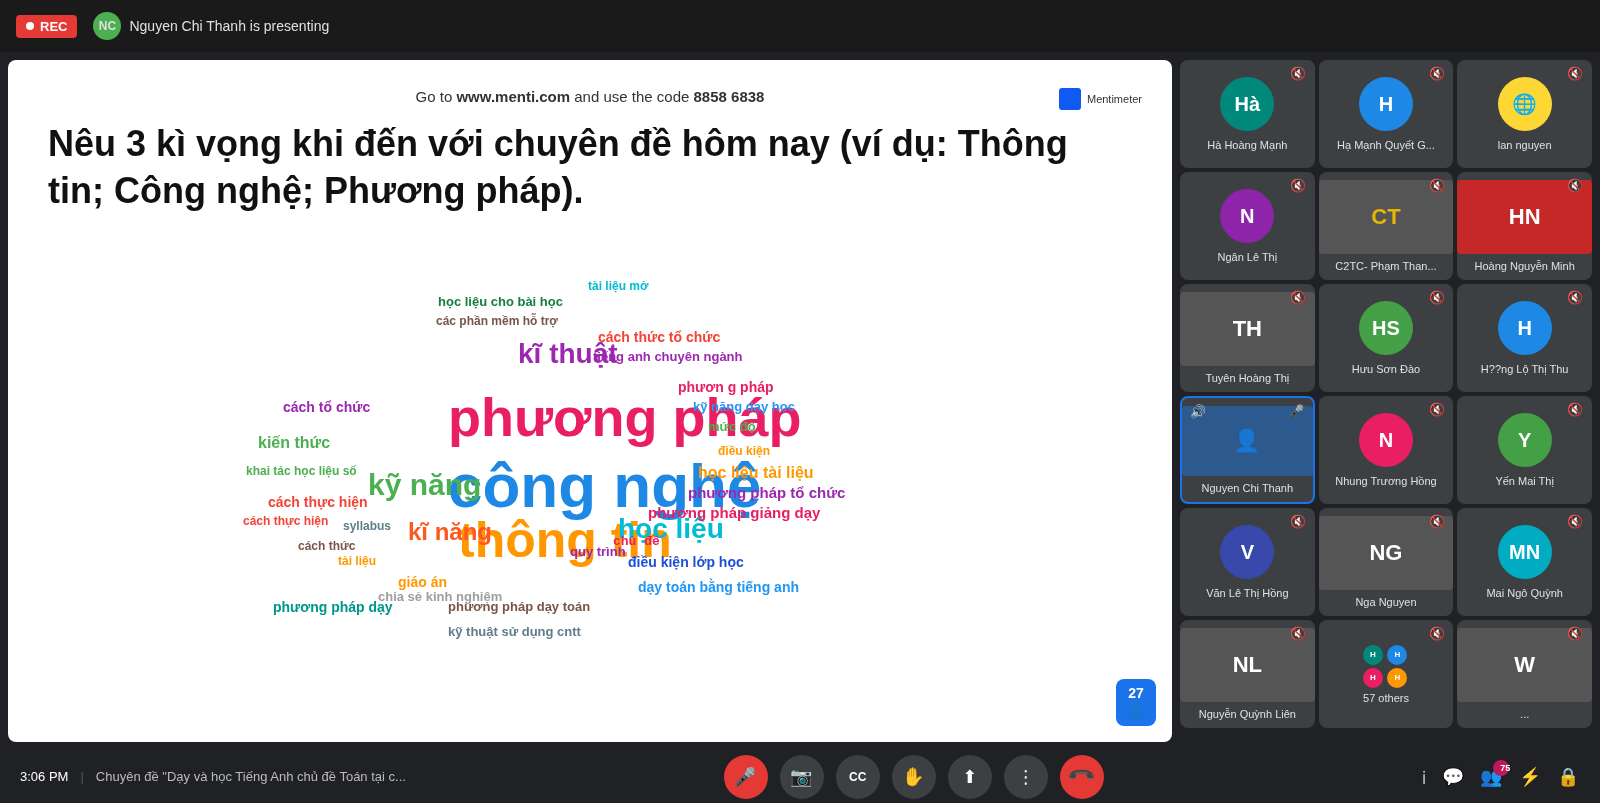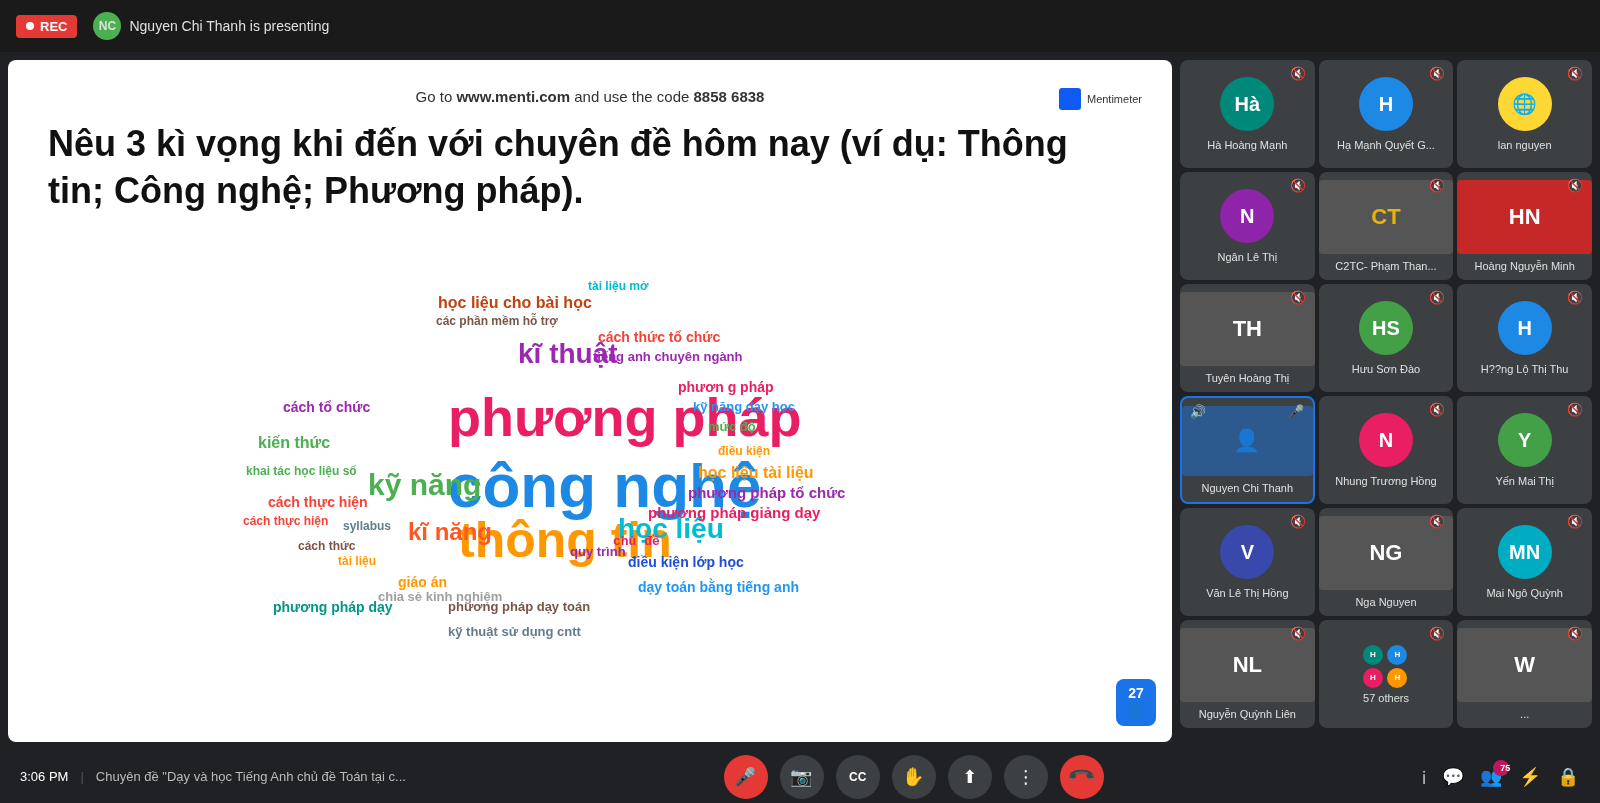--- a/index.html
+++ b/index.html
@@ -322,21 +322,21 @@
           <span class="word" style="font-size: 14px; color: rgb(156, 39, 176); left: 225px; top: 120px;">cách tổ chức</span>
           <span class="word" style="font-size: 14px; color: rgb(244, 67, 54); left: 210px; top: 215px;">cách thực hiện</span>
           <span class="word" style="font-size: 14px; color: rgb(0, 150, 136); left: 215px; top: 320px;">phương pháp dạy</span>
           <span class="word" style="font-size: 13px; color: rgb(96, 125, 139); left: 390px; top: 345px;">kỹ thuật sử dụng cntt</span>
           <span class="word" style="font-size: 13px; color: rgb(121, 85, 72); left: 390px; top: 320px;">phương pháp dạy toán</span>
           <span class="word" style="font-size: 13px; color: rgb(158, 158, 158); left: 320px; top: 310px;">chia sẻ kinh nghiệm</span>
           <span class="word" style="font-size: 14px; color: rgb(255, 152, 0); left: 340px; top: 295px;">giáo án</span>
           <span class="word" style="font-size: 12px; color: rgb(0, 188, 212); left: 530px; top: 0px;">tài liệu mở</span>
           <span class="word" style="font-size: 14px; color: rgb(244, 67, 54); left: 540px; top: 50px;">cách thức tổ chức</span>
           <span class="word" style="font-size: 13px; color: rgb(156, 39, 176); left: 535px; top: 70px;">tiếng anh chuyên ngành</span>
-          <span class="word" style="font-size: 16px; color: #c2410c; left: 380px; top: 15px;">học liệu cho bài học</span>
+          <span class="word" style="font-size: 13px; color: #15803d; left: 380px; top: 15px;">học liệu cho bài học</span>
           <span class="word" style="font-size: 12px; color: rgb(121, 85, 72); left: 365px; top: 35px; margin-left: 13px;">các phần mềm hỗ trợ</span>
           <span class="word" style="font-size: 14px; color: rgb(233, 30, 99); left: 620px; top: 100px;">phươn g pháp</span>
           <span class="word" style="font-size: 13px; color: rgb(33, 150, 243); left: 635px; top: 120px;">kỹ năng dạy học</span>
           <span class="word" style="font-size: 13px; color: rgb(76, 175, 80); left: 650px; top: 140px;">mức độ</span>
           <span class="word" style="font-size: 12px; color: rgb(255, 152, 0); left: 660px; top: 165px;">điều kiện</span>
           <span class="word" style="font-size: 13px; color: rgb(233, 30, 99); left: 555px; top: 255px; font-family: Liberation Mono, monospace;">chủ đề</span>
           <span class="word" style="font-size: 13px; color: rgb(156, 39, 176); left: 512px; top: 265px;">quy trình</span>
           <span class="word" style="font-size: 12px; color: rgb(96, 125, 139); left: 285px; top: 240px;">syllabus</span>
           <span class="word" style="font-size: 12px; color: rgb(121, 85, 72); left: 240px; top: 260px;">cách thức</span>
           <span class="word" style="font-size: 12px; color: rgb(255, 152, 0); left: 280px; top: 275px;">tài liệu</span>

